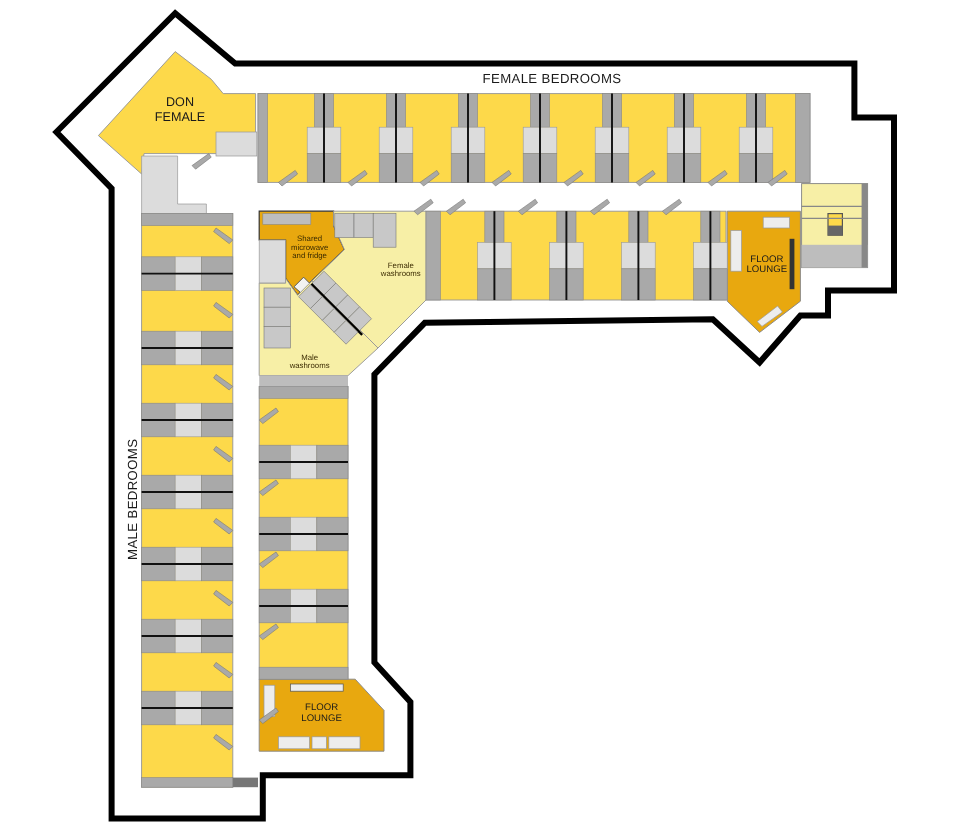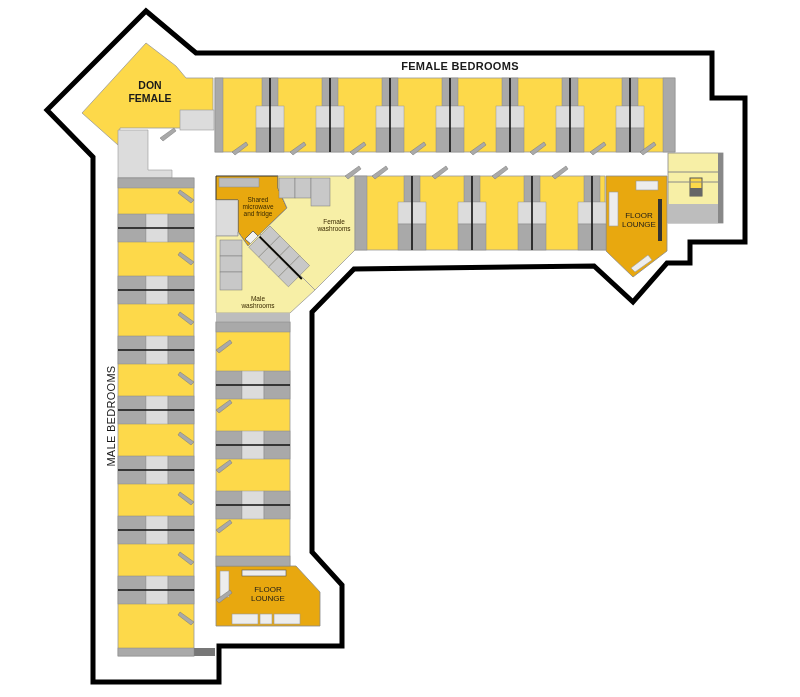--- a/index.html
+++ b/index.html
@@ -1,20 +1,20 @@
 <!DOCTYPE html>
 <html><head>
 <meta charset="utf-8">
 <style>
   html, body { margin: 0; padding: 0; background: #ffffff; }
   body { width: 800px; height: 697px; position: relative; overflow: hidden; font-family: "Liberation Sans", "DejaVu Sans", sans-serif; }
   #plan { position: absolute; left: 0; top: 0; width: 800px; height: 697px; }
   .lbl { position: absolute; color: #1a1a1a; text-align: center; line-height: 1.1; pointer-events: none; }
   .lbl-big { font-size: 11px; letter-spacing: 0.3px; }
-  .lbl-room { font-size: 10.5px; font-weight: 700; }
+  .lbl-room { font-size: 10.5px; font-weight: 400; }
   .lbl-small { font-size: 6.5px; color: #3a2a00; }
   .room-hit { position: absolute; }
 </style>
 </head>
 <body>
 
 <svg id="plan" viewBox="0 0 800 697" xmlns="http://www.w3.org/2000/svg">
   <defs>
     <g id="bed-top">
       <rect x="0" y="0" width="18" height="36" fill="#DCDCDC" stroke="#8a8a8a" stroke-width="0.6"></rect>
@@ -207,21 +207,21 @@
       <rect x="216" y="322" width="74" height="10" fill="#A9A9A9" stroke="#888" stroke-width="0.5"></rect>
       <rect x="216" y="556" width="74" height="10" fill="#A9A9A9" stroke="#888" stroke-width="0.5"></rect>
       <polygon points="216,350 230,340 232,343 219,353" fill="#A9A9A9" stroke="#777" stroke-width="0.5"></polygon>
       <polygon points="216,410 230,400 232,403 219,413" fill="#A9A9A9" stroke="#777" stroke-width="0.5"></polygon>
       <polygon points="216,470 230,460 232,463 219,473" fill="#A9A9A9" stroke="#777" stroke-width="0.5"></polygon>
       <polygon points="216,530 230,520 232,523 219,533" fill="#A9A9A9" stroke="#777" stroke-width="0.5"></polygon>
       <polygon points="216,600 230,590 232,593 219,603" fill="#A9A9A9" stroke="#777" stroke-width="0.5"></polygon>
     </g>
 </svg>
 
-<div class="lbl lbl-big" style="left:400px; top:60px; width:120px;font-weight:bold;">FEMALE BEDROOMS</div>
+<div class="lbl lbl-big" style="left:400px; top:60px; width:120px;">FEMALE BEDROOMS</div>
 <div class="lbl lbl-big" style="left:56px; top:410px; width:110px; transform:rotate(-90deg); transform-origin:center;">MALE BEDROOMS</div>
 
 <div class="room-hit" style="left:120px; top:80px; width:60px; height:40px;">
   <div class="lbl lbl-room" style="left:0; top:0; width:60px;">DON</div>
   <div class="lbl lbl-room" style="left:0; top:13px; width:60px;">FEMALE</div>
 </div>
 
 <div class="room-hit" style="left:614px; top:212px; width:50px; height:30px;">
   <div class="lbl lbl-small" style="left:0; top:0; width:50px; font-size:8px; color:#1a1a1a;">FLOOR</div>
   <div class="lbl lbl-small" style="left:0; top:9px; width:50px; font-size:8px; color:#1a1a1a;">LOUNGE</div>

